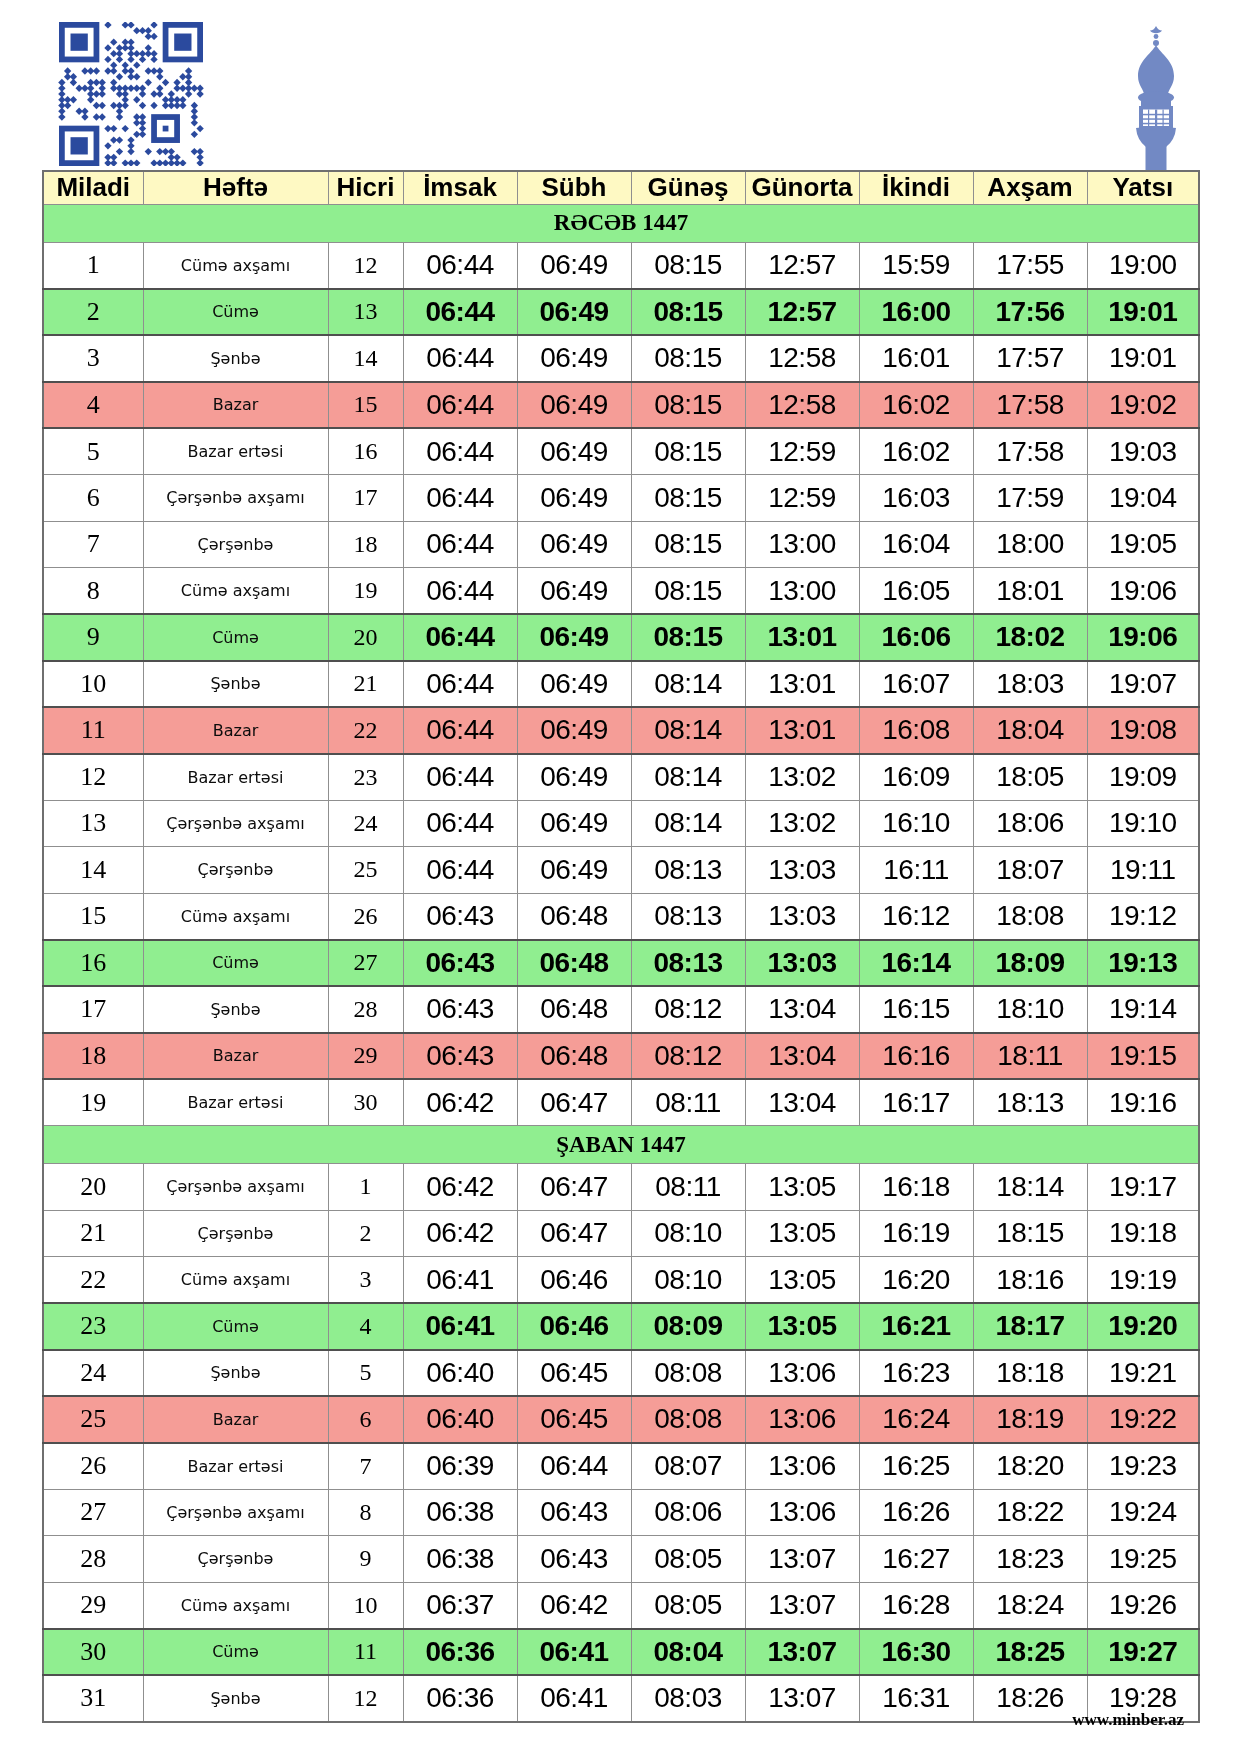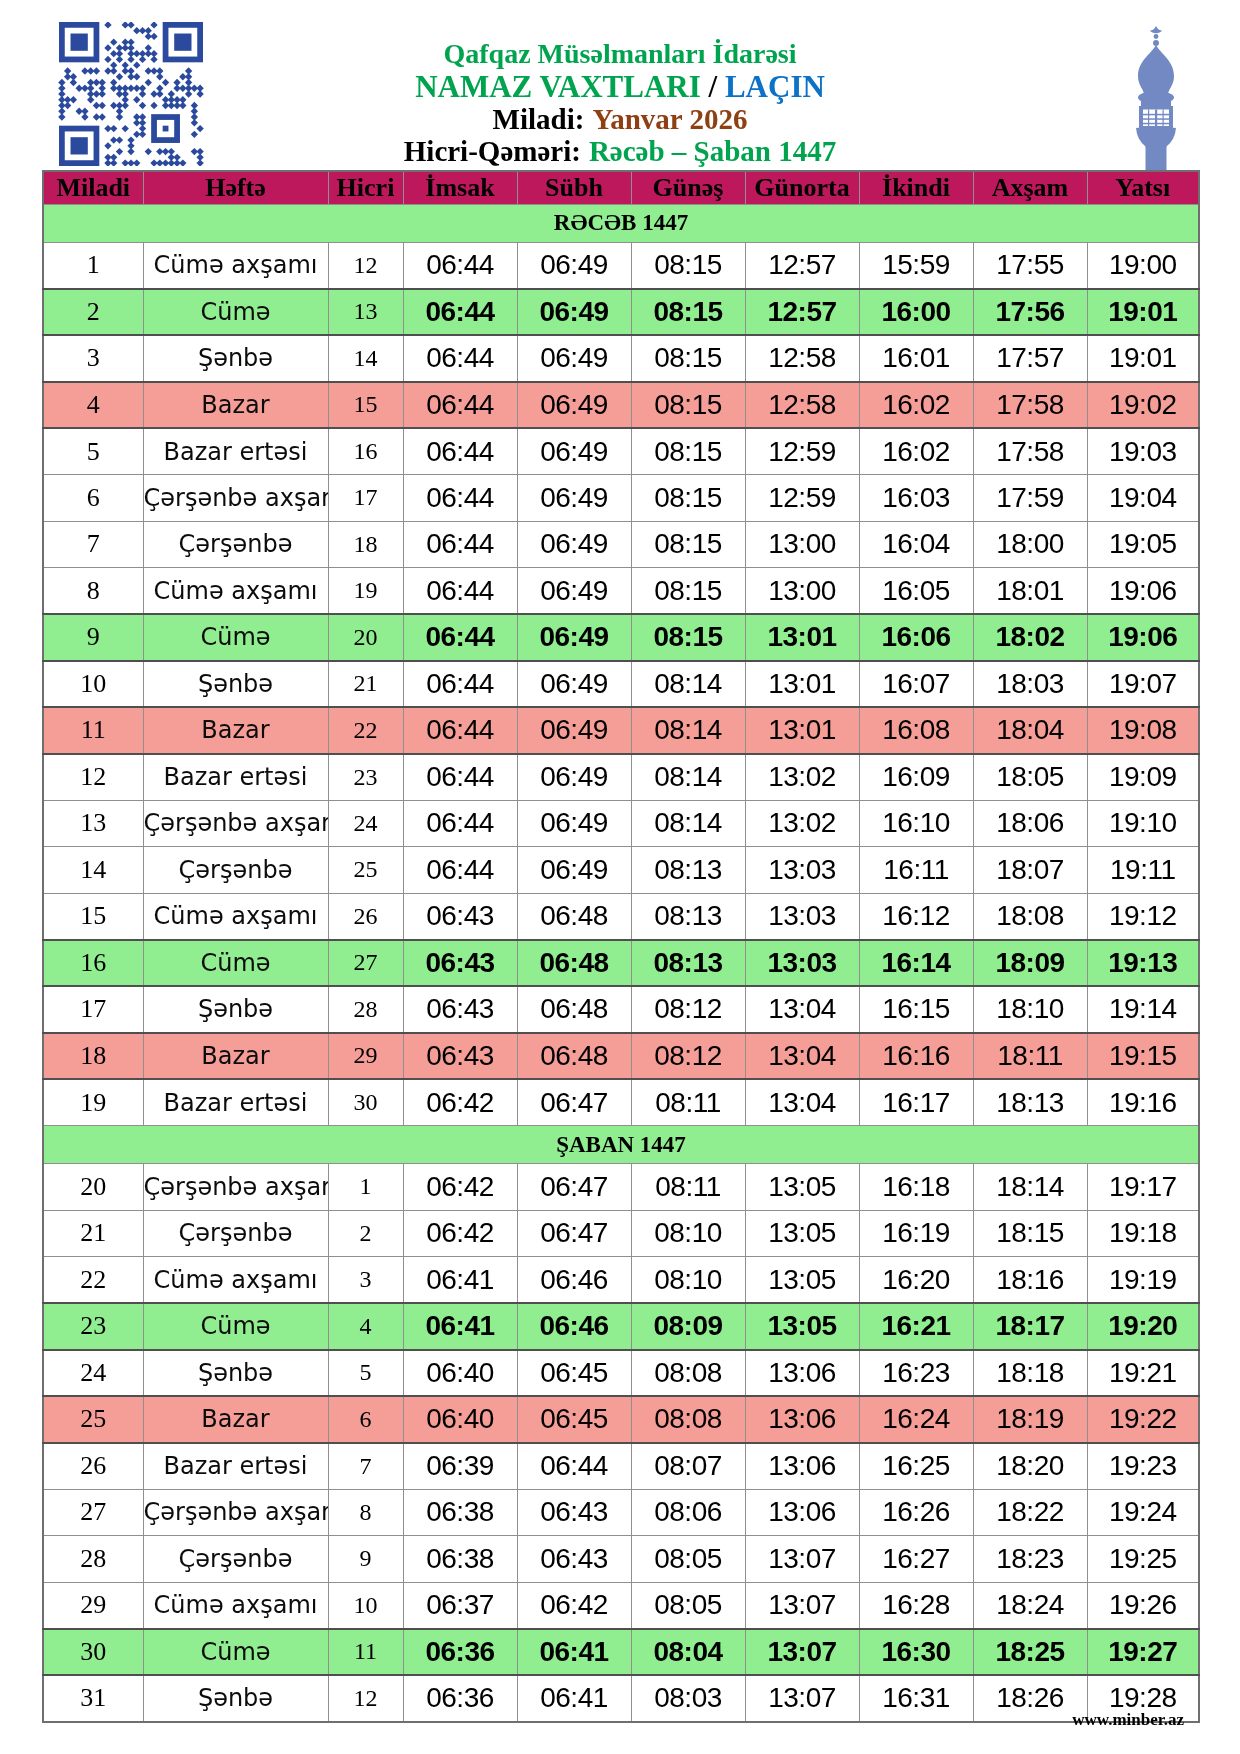--- a/index.html
+++ b/index.html
@@ -19,31 +19,31 @@
   .t3 .val{color:var(--brown-text);margin-left:8px;}
   .t4{font-size:29px;font-weight:bold;line-height:33px;}
   .t4 .val{color:var(--green-text);margin-left:8px;}
 
   
   table.prayer{position:absolute;left:42px;top:170px;width:1156px;border-collapse:collapse;
                table-layout:fixed;border:2px solid #6f6f6f;}
   table.prayer th,table.prayer td{border:1.6px solid #8f8f8f;text-align:center;vertical-align:middle;
                padding:0;overflow:hidden;white-space:nowrap;}
   table.prayer thead tr{height:33px;}
-  table.prayer th{font-family:Liberation Serif, serif;font-weight:bold;font-size:26px;background:#be185d;}
+  table.prayer th{font-family:Liberation Sans, sans-serif;font-weight:bold;font-size:26px;background:#fef9c3;}
   tr.section-row{height:38px;}
   tr.section-row td{background:var(--row-green);font-family:"Liberation Serif",serif;
                font-weight:bold;font-size:23px;}
   tr.data-row{height:46.5px;background:#fff;}
   tr.data-row.green{background:var(--row-green);}
   tr.data-row.red{background:var(--row-red);}
   tr.data-row.green td,tr.data-row.red td{border-top:2.2px solid #4f4f4f;border-bottom:2.2px solid #4f4f4f;}
   td.c-miladi{font-family:"Liberation Serif",serif;font-size:26px;}
   td.c-hicri{font-family:"Liberation Serif",serif;font-size:24px;}
-  td.c-day{font-family:"DejaVu Sans",sans-serif;font-size:24px;color:#0c0c0c;}
+  td.c-day{font-family:"DejaVu Sans",sans-serif;font-size:16px;color:#0c0c0c;}
   td.c-time{font-family:"Liberation Sans",sans-serif;font-size:28px;letter-spacing:-0.5px;}
   tr.data-row.green td.c-time{font-weight:bold;}
 
   
   .footer{position:absolute;right:56px;top:1710px;font-family:"Liberation Serif",serif;
           font-weight:bold;font-size:17px;}
 </style>
 </head>
 <body>
 
@@ -226,26 +226,20 @@
       <rect x="78.3" y="144.3" width="5.4" height="5.4" fill="#2b4a9e" transform="rotate(45 81 147)"></rect>
       <rect x="96.3" y="144.3" width="5.4" height="5.4" fill="#2b4a9e" transform="rotate(45 99 147)"></rect>
       <rect x="102.3" y="144.3" width="5.4" height="5.4" fill="#2b4a9e" transform="rotate(45 105 147)"></rect>
       <rect x="108.3" y="144.3" width="5.4" height="5.4" fill="#2b4a9e" transform="rotate(45 111 147)"></rect>
       <rect x="114.3" y="144.3" width="5.4" height="5.4" fill="#2b4a9e" transform="rotate(45 117 147)"></rect>
       <rect x="120.3" y="144.3" width="5.4" height="5.4" fill="#2b4a9e" transform="rotate(45 123 147)"></rect>
       <rect x="126.3" y="144.3" width="5.4" height="5.4" fill="#2b4a9e" transform="rotate(45 129 147)"></rect>
       <rect x="144.3" y="144.3" width="5.4" height="5.4" fill="#2b4a9e" transform="rotate(45 147 147)"></rect>
     </svg>
 
-  <div class="titles">
-    <div class="t1">Qafqaz Müsəlmanları İdarəsi</div>
-    <div class="t2"><span class="main">NAMAZ VAXTLARI</span><span class="sep"> / </span><span class="city">LAÇIN</span></div>
-    <div class="t3"><span class="lbl">Miladi:</span><span class="val">Yanvar 2026</span></div>
-    <div class="t4"><span class="lbl">Hicri-Qəməri:</span><span class="val">Rəcəb – Şaban 1447</span></div>
-  </div>
 
   <svg class="minaret" width="56" height="146" viewBox="0 0 56 146">
     <g id="minaret-g" fill="#7289c4">
       <path d="M28 0 C29.5 3 31.5 4.5 34 4.5 C32 8 24 8 22 4.5 C24.5 4.5 26.5 3 28 0 Z"></path>
       <circle cx="28" cy="10.5" r="2.4"></circle>
       <circle cx="28" cy="17" r="3"></circle>
       <path d="M28 19 C33 28 46 35 46 50 C46 60 40 63 40 69 L16 69 C16 63 10 60 10 50 C10 35 23 28 28 19 Z"></path>
       <ellipse cx="28" cy="71.5" rx="18" ry="6.5"></ellipse>
       <rect x="13" y="74" width="30" height="10"></rect>
       <rect x="11" y="80" width="34" height="23"></rect>

